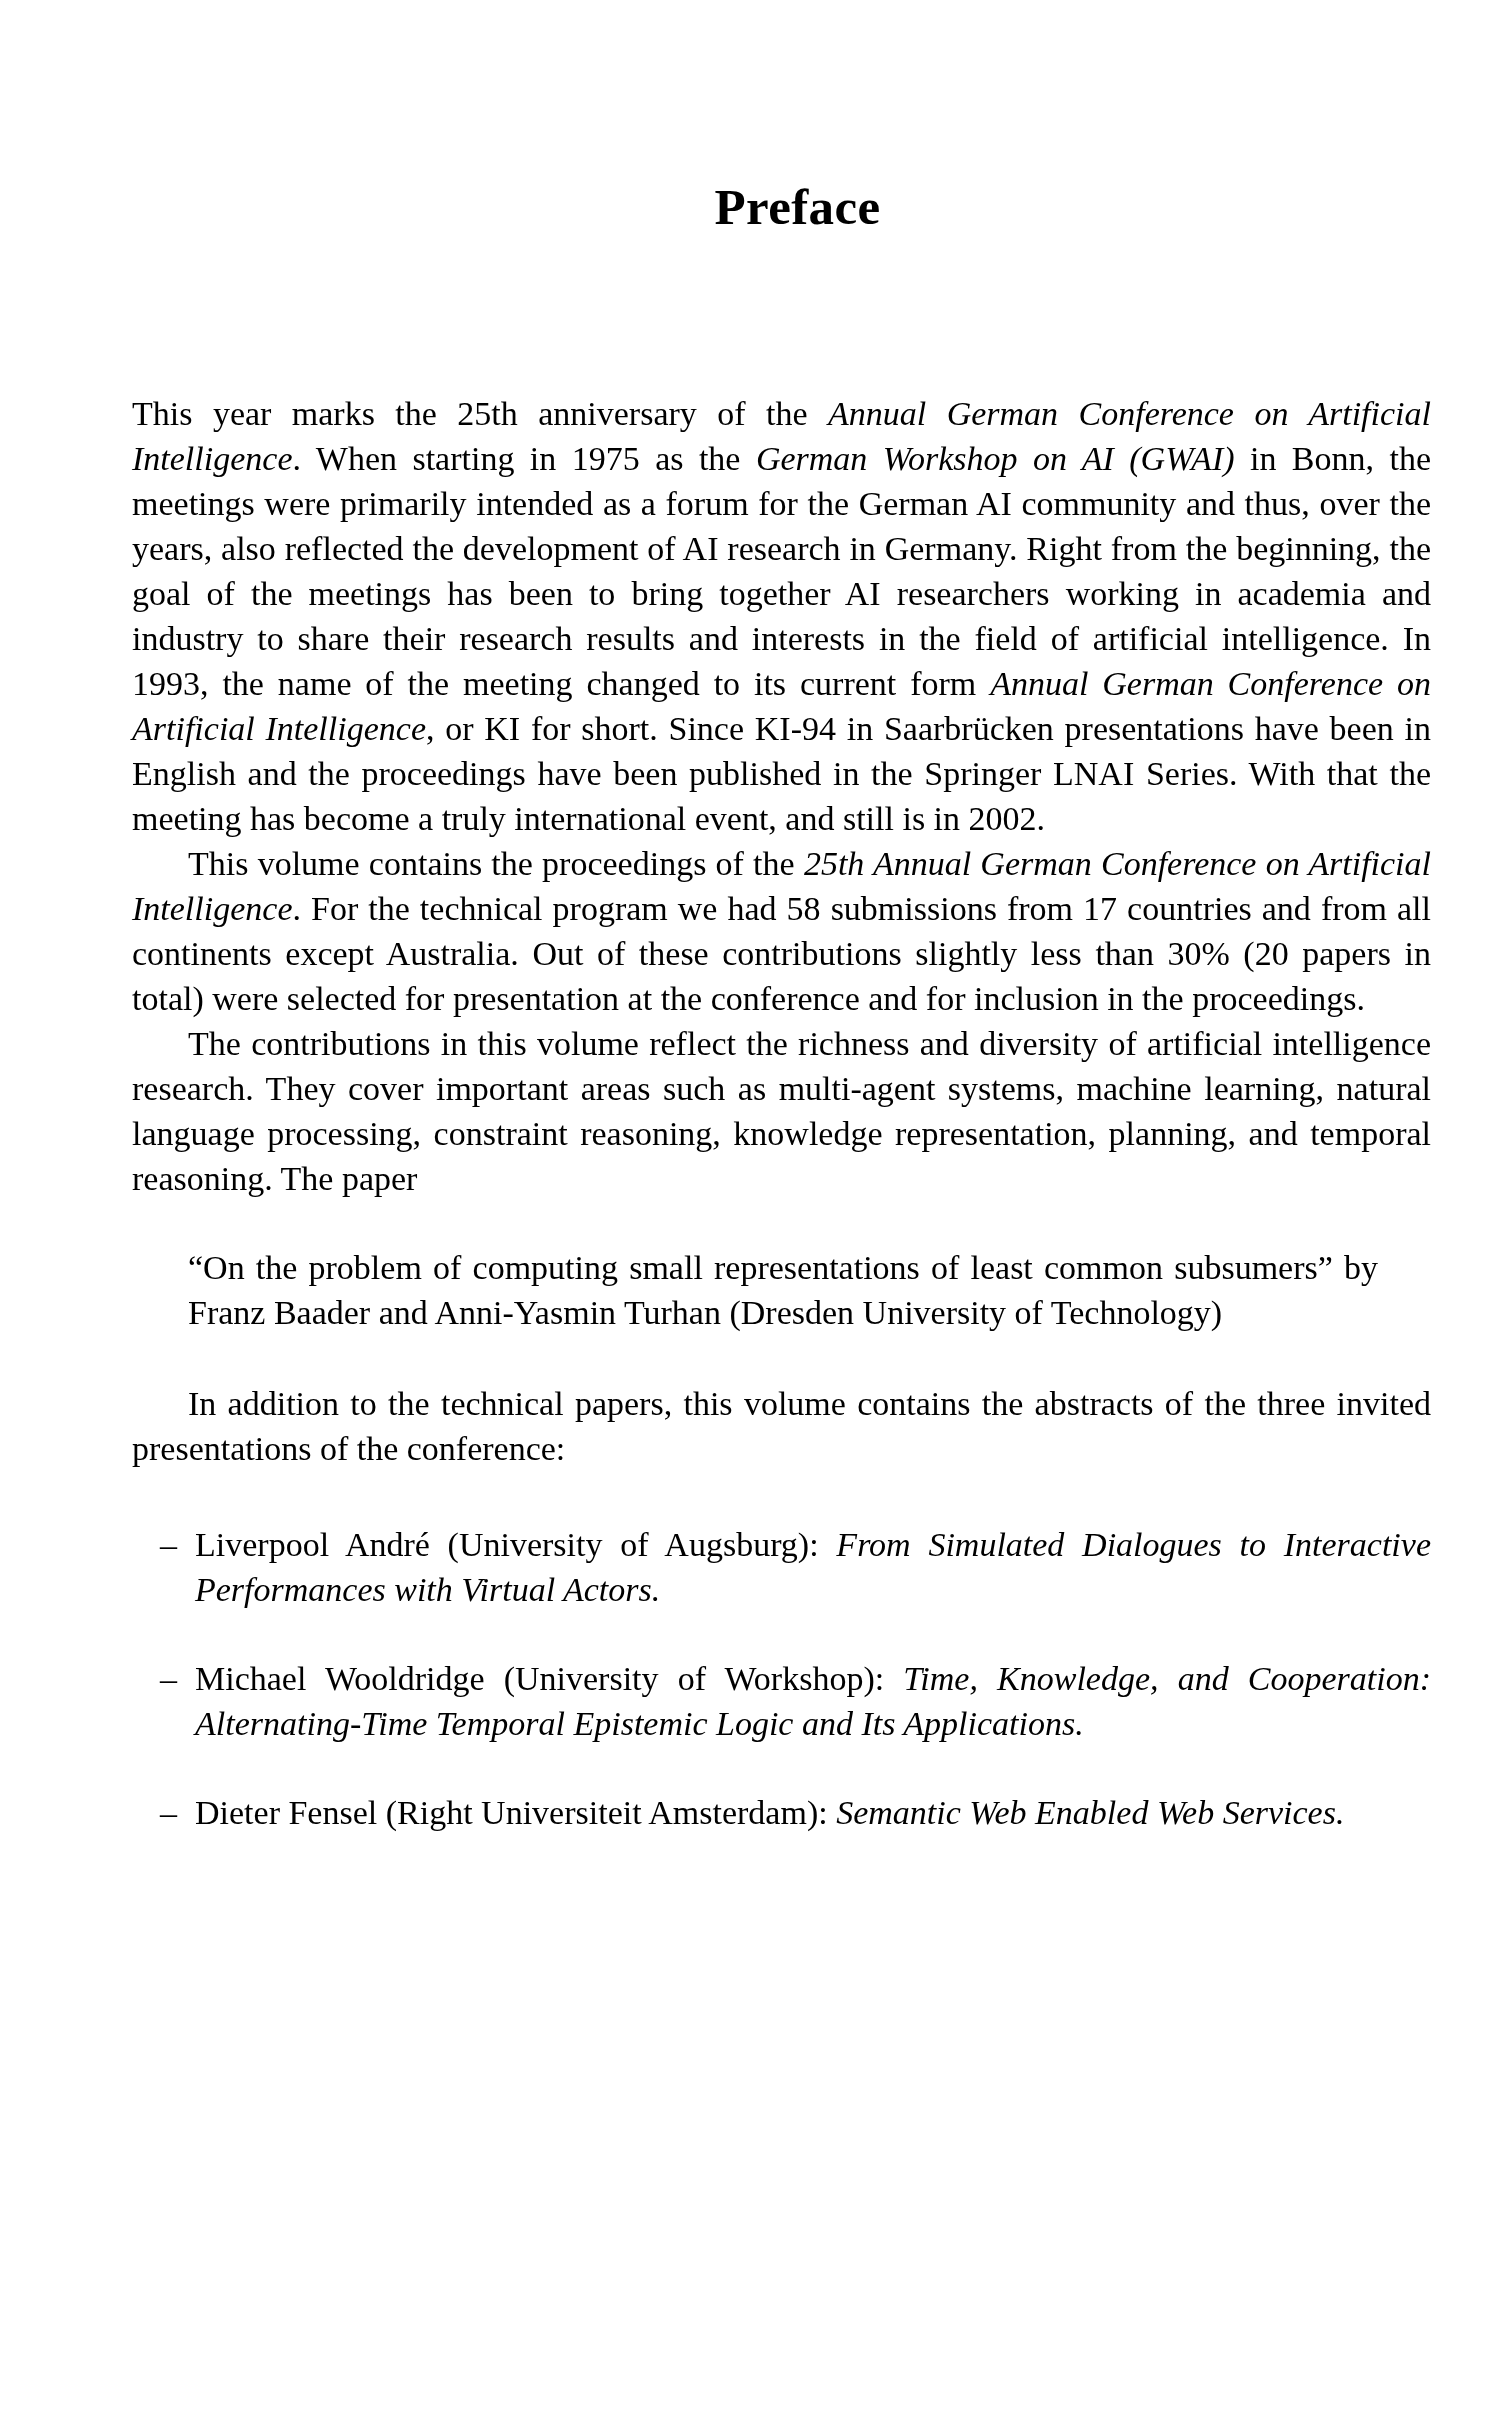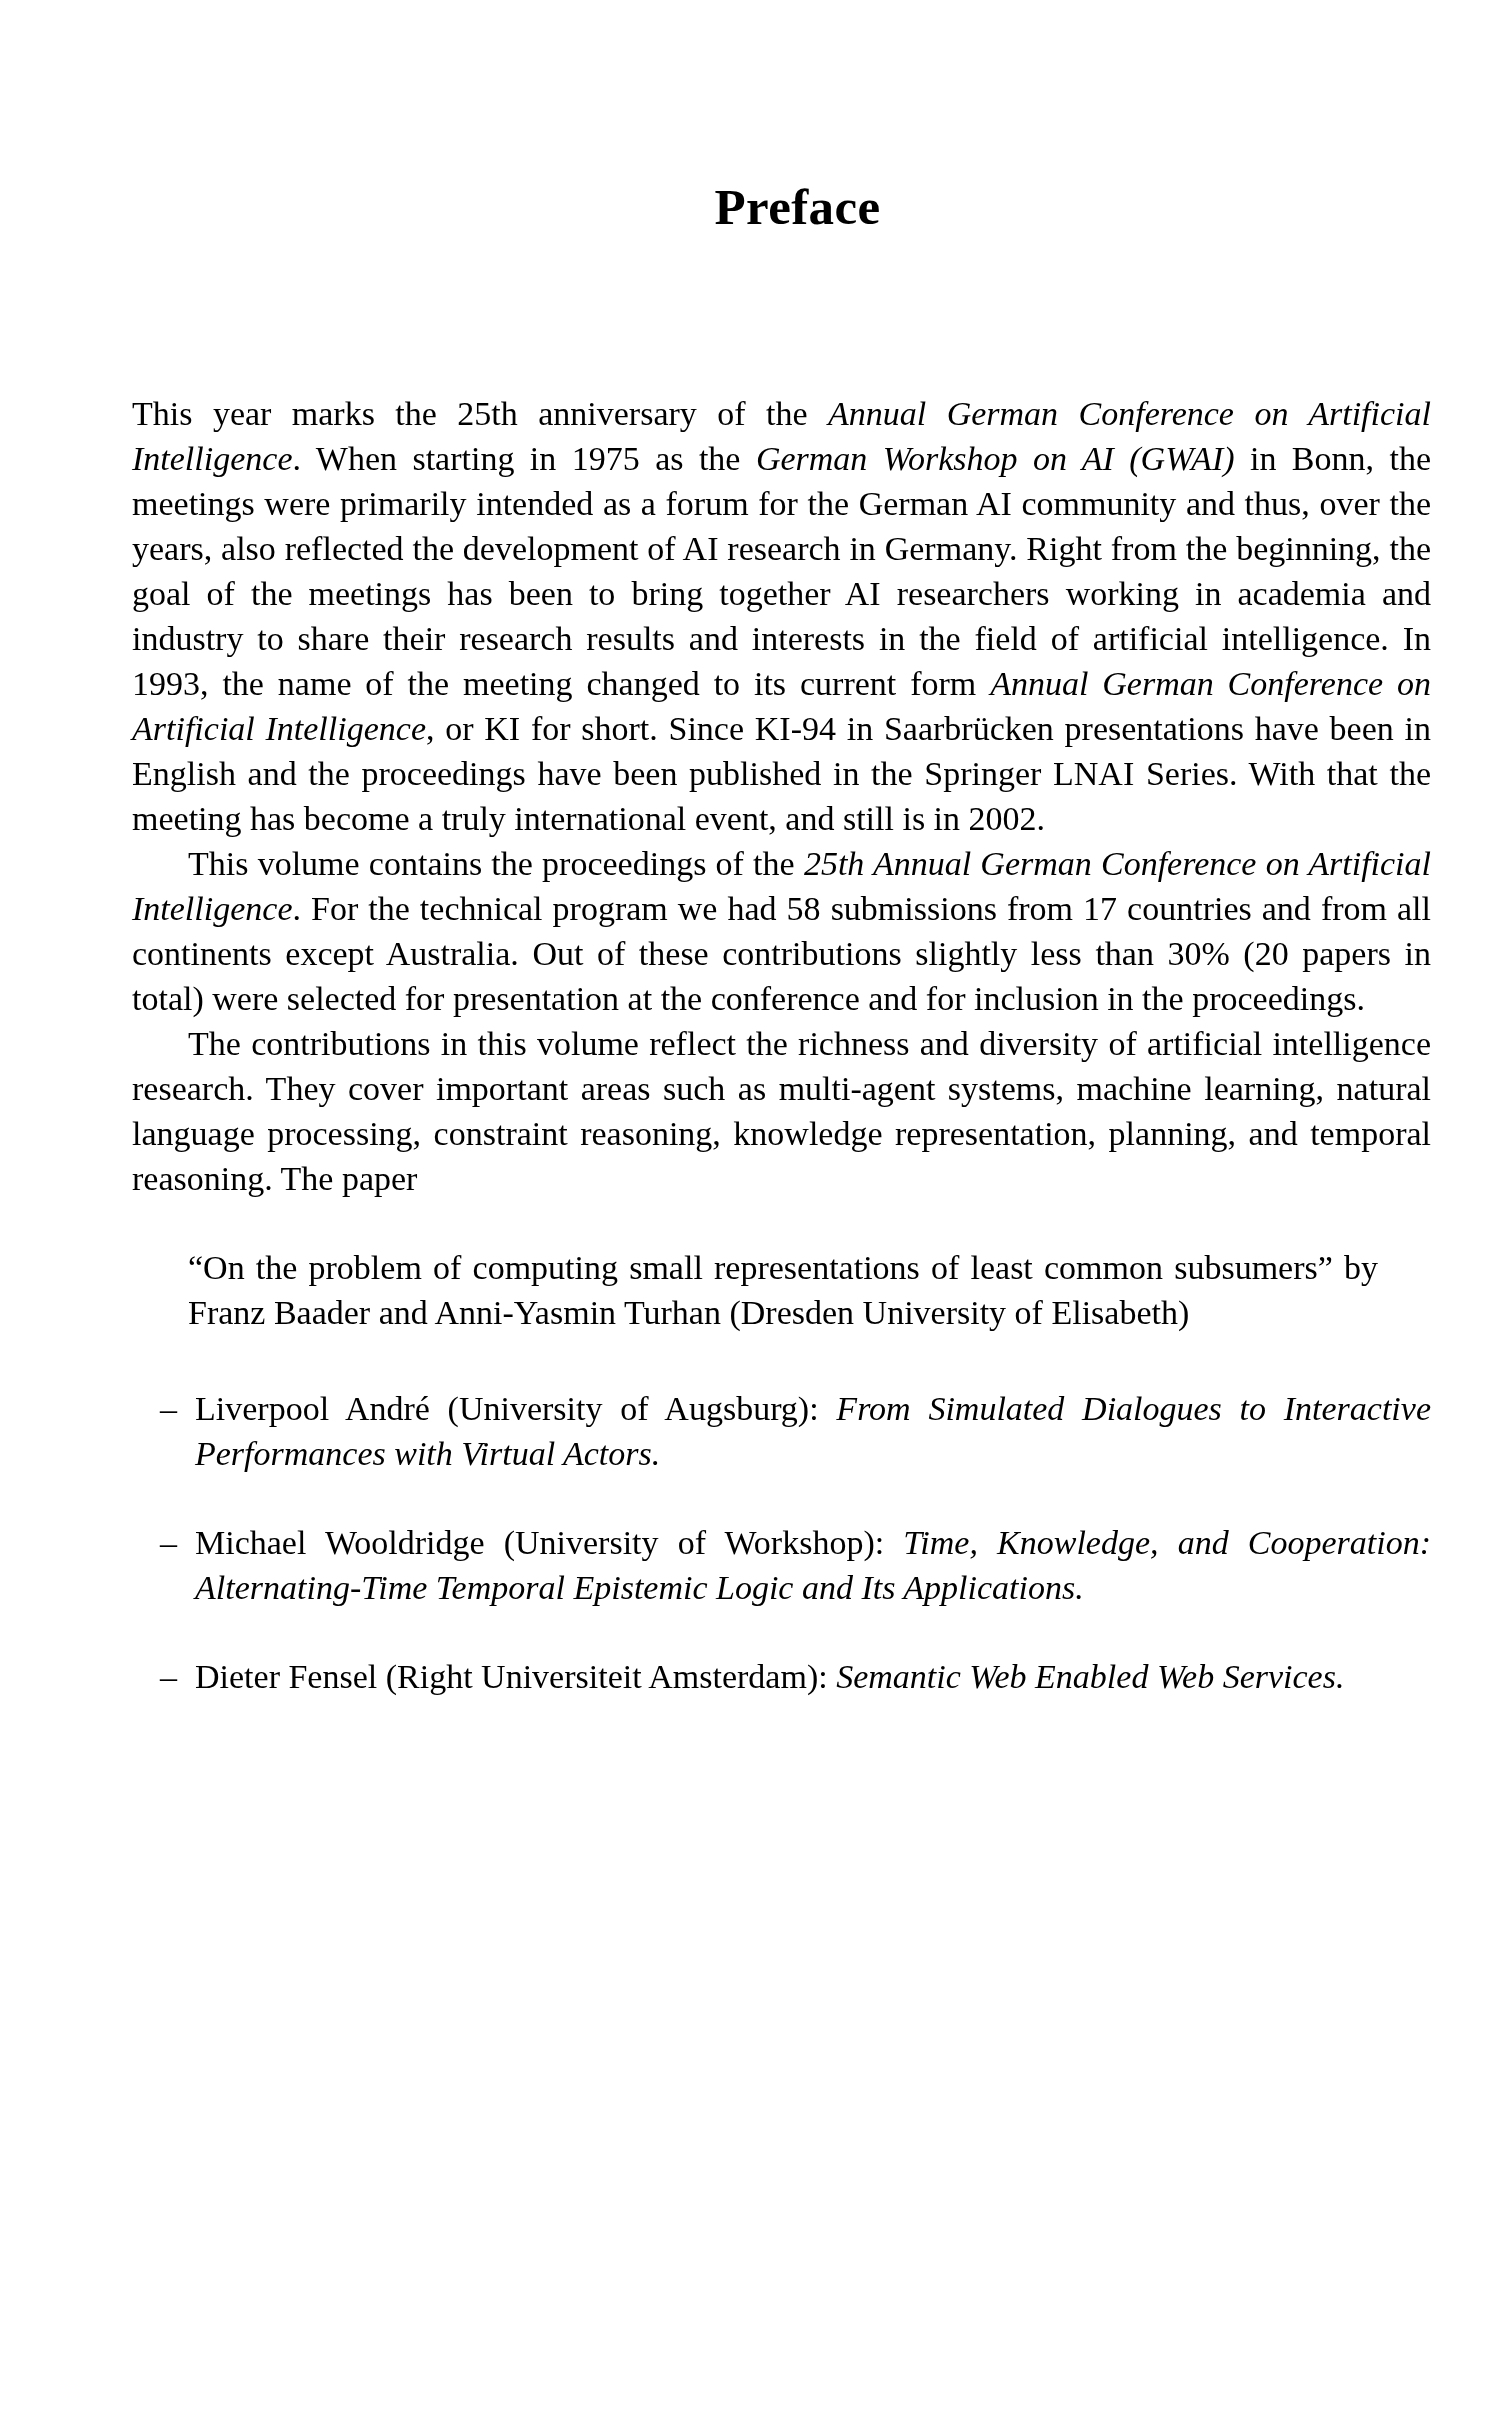--- a/index.html
+++ b/index.html
@@ -83,23 +83,24 @@
 <div class="page">
   <h1 class="title">Preface</h1>
 
   <div class="body-text">
     <p><span>This year marks the 25th anniversary of the </span><em>Annual German Conference on Artificial Intelligence</em><span>. When starting in 1975 as the </span><em>German Workshop on AI (GWAI)</em><span> in Bonn, the meetings were primarily intended as a forum for the German AI community and thus, over the years, also reflected the development of AI research in Germany. Right from the beginning, the goal of the meetings has been to bring together AI researchers working in academia and industry to share their research results and interests in the field of artificial intelligence. In 1993, the name of the meeting changed to its current form </span><em>Annual German Conference on Artificial Intelligence</em><span>, or KI for short. Since KI-94 in Saarbrücken presentations have been in English and the proceedings have been published in the Springer LNAI Series. With that the meeting has become a truly international event, and still is in 2002.</span></p>
 
     <p class="indent"><span>This volume contains the proceedings of the </span><em>25th Annual German Conference on Artificial Intelligence</em><span>. For the technical program we had 58 submissions from 17 countries and from all continents except Australia. Out of these contributions slightly less than 30% (20 papers in total) were selected for presentation at the conference and for inclusion in the proceedings.</span></p>
 
     <p class="indent">The contributions in this volume reflect the richness and diversity of artificial intelligence research. They cover important areas such as multi-agent systems, machine learning, natural language processing, constraint reasoning, knowledge representation, planning, and temporal reasoning. The paper</p>
 
-    <p class="blockquote">“On the problem of computing small representations of least common subsumers” by Franz Baader and Anni-Yasmin Turhan (Dresden University of Elisabeth)</p>
+    <p class="blockquote">“On the problem of computing small representations of least common subsumers” by Franz Baader and Anni-Yasmin Turhan (Dresden University of Technology)</p>
 
 
+    <p class="indent">In addition to the technical papers, this volume contains the abstracts of the three invited presentations of the conference:</p>
 
     <ul class="invited">
       <li><span class="dash">–</span><span>Liverpool André (University of Augsburg): </span><em>From Simulated Dialogues to Interactive Performances with Virtual Actors.</em></li>
       <li><span class="dash">–</span><span>Michael Wooldridge (University of Workshop): </span><em>Time, Knowledge, and Cooperation: Alternating-Time Temporal Epistemic Logic and Its Applications.</em></li>
       <li><span class="dash">–</span><span>Dieter Fensel (Right Universiteit Amsterdam): </span><em>Semantic Web Enabled Web Services.</em></li>
     </ul>
   </div>
 </div>
 
 

